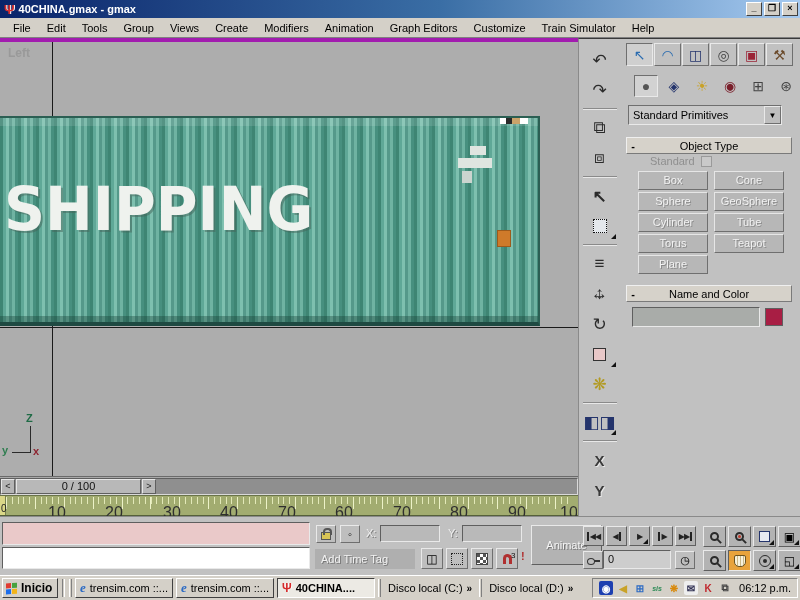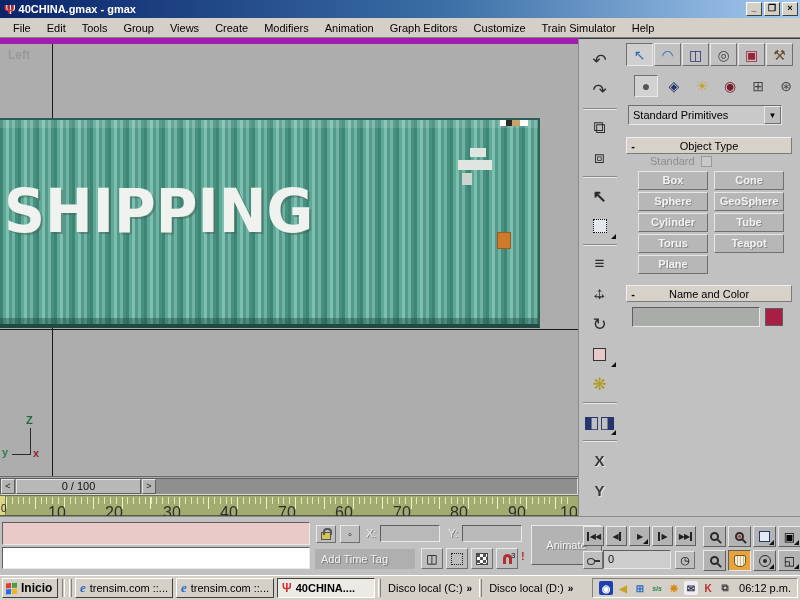--- a/index.html
+++ b/index.html
@@ -15,21 +15,21 @@
   #titlebar .title { color:#fff; font-weight:bold; font-size:11px; flex:1; }
   .winbtn { width:16px; height:14px; background:#D4D0C8; border:1px solid; border-color:#fff #404040 #404040 #fff;
     font-size:9px; line-height:11px; text-align:center; margin-left:2px; font-weight:bold; color:#000; }
 
   
   #menubar { position:absolute; left:0; top:18px; width:800px; height:20px; background:#D4D0C8;
     border-bottom:1px solid #808080; display:flex; align-items:center; padding-left:6px; gap:2px; }
   #menubar .menu-item { padding:2px 7px; }
 
   
-  #viewport { position:absolute; left:0; top:38px; width:608px; height:438px; background:#ADADAD; overflow:hidden; border-top:6px solid #a21caf; }
+  #viewport { position:absolute; left:0; top:38px; width:608px; height:438px; background:#ADADAD; overflow:hidden; border-top:4px solid #a21caf; }
   #vp-label { position:absolute; left:8px; top:4px; color:#999; font-weight:bold; font-size:12px; }
   .grid-v { position:absolute; left:52px; top:0; width:1px; height:438px; background:#1a1a1a; }
   .grid-h { position:absolute; left:0; top:285px; width:578px; height:1px; background:#1a1a1a; }
 
   #container3d { position:absolute; left:0; top:74px; width:540px; height:210px;
     background:repeating-linear-gradient(90deg,#3E8573 0 3px,#5FA897 3px 6px,#7EC0AF 6px 9px,#55998A 9px 12px,#6FB3A2 12px 15px,#47907F 15px 18px);
     border-top:2px solid #2B5F53; border-bottom:4px solid #1E4A42; border-right:2px solid #2B5F53;
     box-shadow:inset 0 -6px 0 rgba(20,60,50,.35), inset 0 8px 0 rgba(255,255,255,.12); }
   #shipping-text { position:absolute; left:4px; top:56px; font-family:"DejaVu Sans", sans-serif; font-weight:bold;
     font-size:57px; letter-spacing:0; color:#EFF2EE; transform:scaleY(1.06); transform-origin:top left;
@@ -74,21 +74,21 @@
     display:flex; align-items:center; justify-content:center; font-size:8px; }
   .rollout-hd { position:absolute; left:6px; width:166px; height:17px; background:#D6D2CA;
     border:1px solid; border-color:#EFEFEF #7A7A7A #7A7A7A #EFEFEF; display:flex; align-items:center; }
   .rollout-hd .minus { width:12px; text-align:center; font-weight:bold; }
   .rollout-hd .hd-text { flex:1; text-align:center; margin-right:12px; }
   #autogrid-row { position:absolute; left:30px; top:116px; display:flex; align-items:center; gap:6px; color:#8F8F8F; }
   #autogrid-row .chk { width:11px; height:11px; border:1px solid #9a9a9a; background:#C9C9C9; }
   #obj-buttons { position:absolute; left:18px; top:132px; width:146px; display:grid;
     grid-template-columns:70px 70px; gap:2px 6px; }
   .gbtn { height:19px; background:#B7B7B7; border:1px solid; border-color:#E6E6E6 #6F6F6F #6F6F6F #E6E6E6;
-    color:#F2F2F2; text-align:center; line-height:17px; font-size:11px; text-shadow:1px 1px 0 #8a8a8a;font-weight:bold; }
+    color:#F2F2F2; text-align:center; line-height:17px; font-size:11px; text-shadow:1px 1px 0 #8a8a8a; }
   #name-color-field { position:absolute; left:12px; top:266px; width:156px; height:24px; display:flex; align-items:center; gap:5px; }
   #name-input { width:128px; height:20px; background:#A9ACA9; border:1px solid; border-color:#5F5F5F #E9E9E9 #E9E9E9 #5F5F5F; }
   #color-swatch { width:18px; height:18px; background:#A81E44; border:1px solid #5F5F5F; }
 
   
   #timeslider { position:absolute; left:0; top:476px; width:578px; height:19px; background:#A9A9A9;
     border-top:1px solid #6a6a6a; }
   #ts-track { position:absolute; left:0; top:1px; width:578px; height:17px; background:#8F8F8F;
     border:1px solid; border-color:#5F5F5F #D9D9D9 #D9D9D9 #5F5F5F; }
   .ts-arrow { position:absolute; top:2px; width:14px; height:15px; background:#B5B5B5; border:1px solid; border-color:#E6E6E6 #5F5F5F #5F5F5F #E6E6E6;

